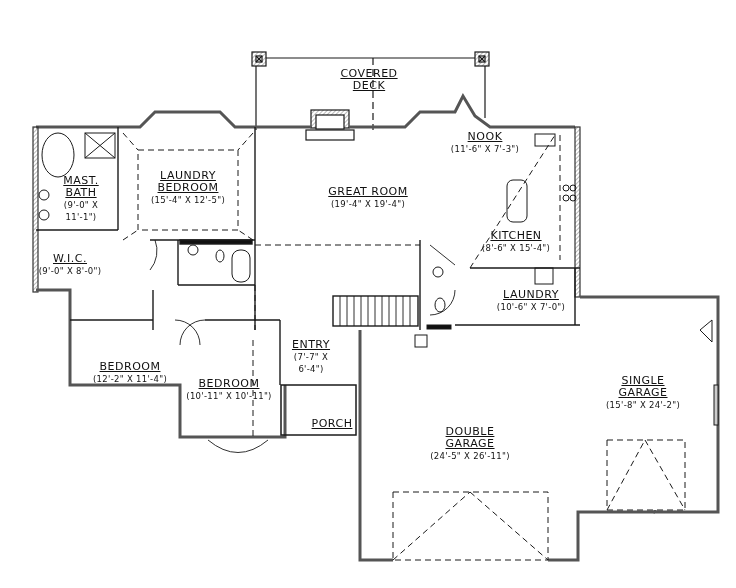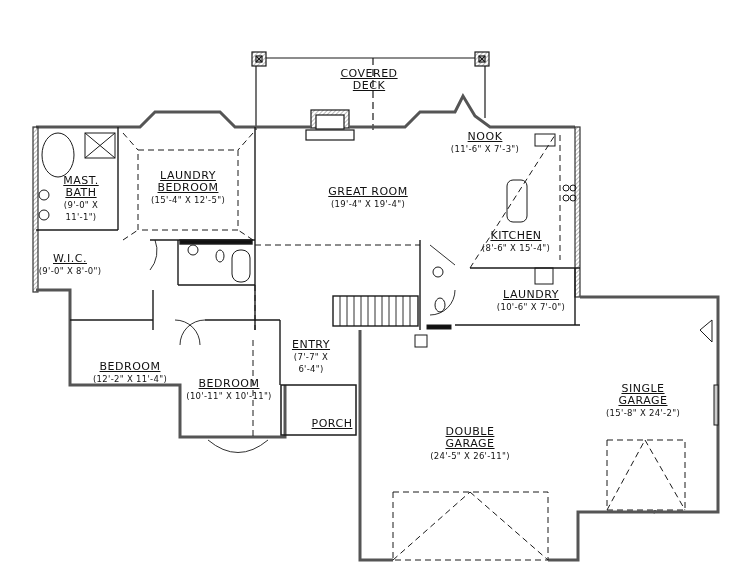--- a/index.html
+++ b/index.html
@@ -206,21 +206,21 @@
 
 <div class="lbl" style="left:229px; top:378px;">
   <span class="name">BEDROOM</span>
   <span class="dim">(10'-11" X 10'-11")</span>
 </div>
 
 <div class="lbl" style="left:322px; top:418px;margin-left:10px;">
   <span class="name">PORCH</span>
 </div>
 
-<div class="lbl" style="left:643px; top:375px;margin-top:8px;">
+<div class="lbl" style="left:643px; top:375px;">
   <span class="name">SINGLE</span>
   <span class="name">GARAGE</span>
   <span class="dim">(15'-8" X 24'-2")</span>
 </div>
 
 <div class="lbl" style="left:470px; top:426px;">
   <span class="name">DOUBLE</span>
   <span class="name">GARAGE</span>
   <span class="dim">(24'-5" X 26'-11")</span>
 </div>

